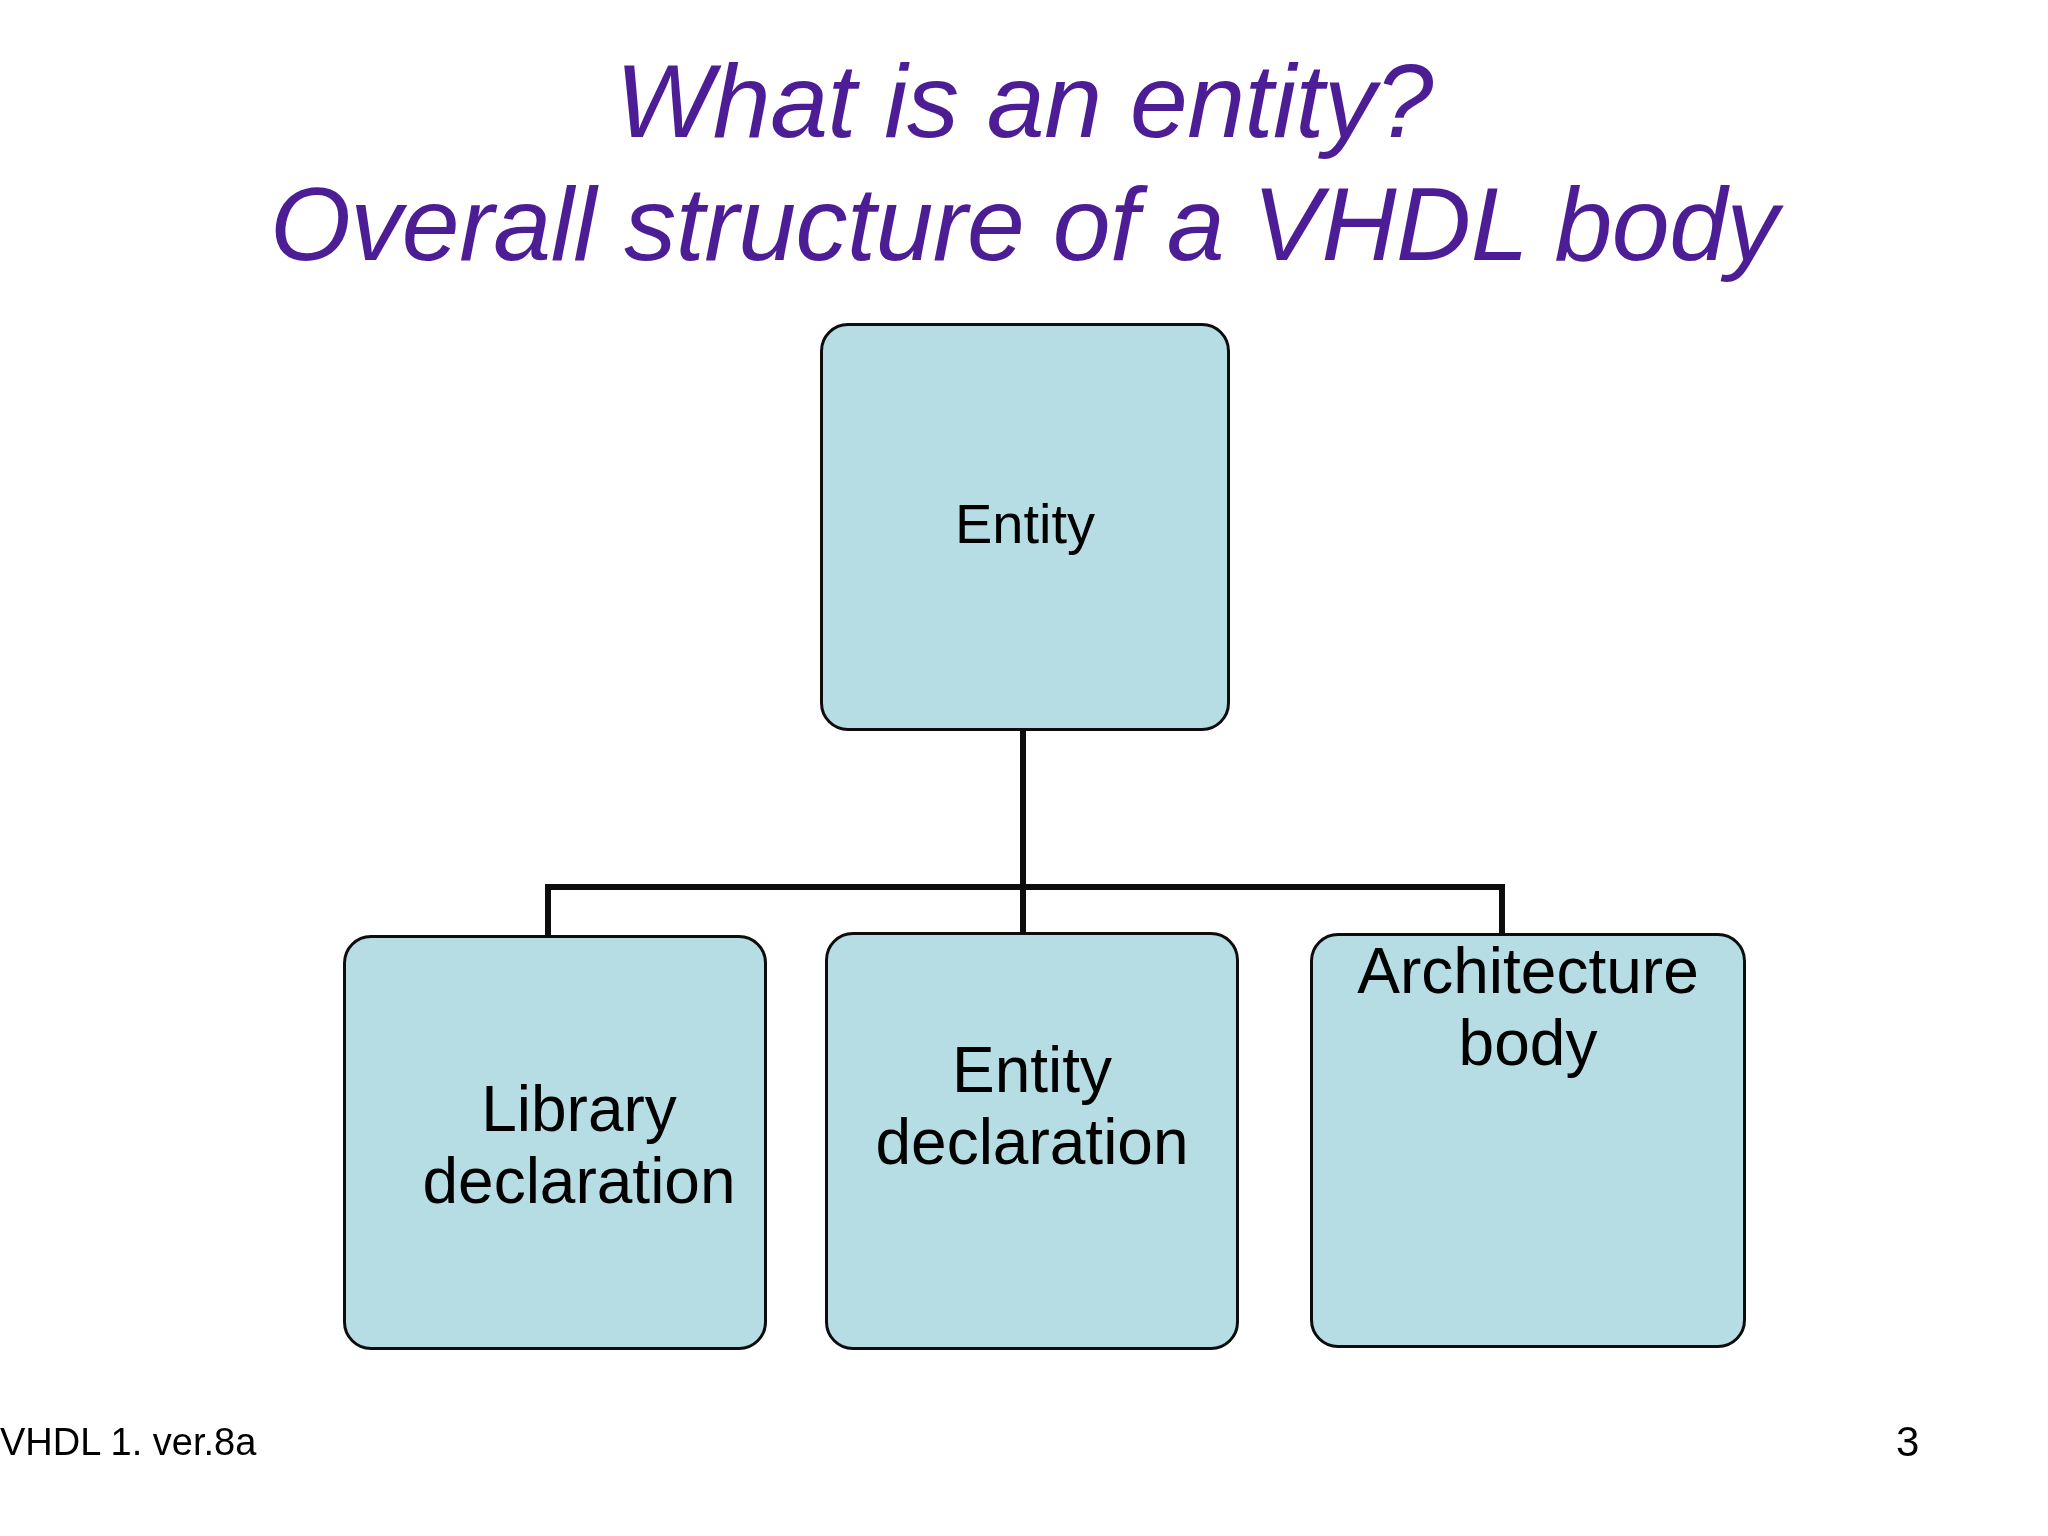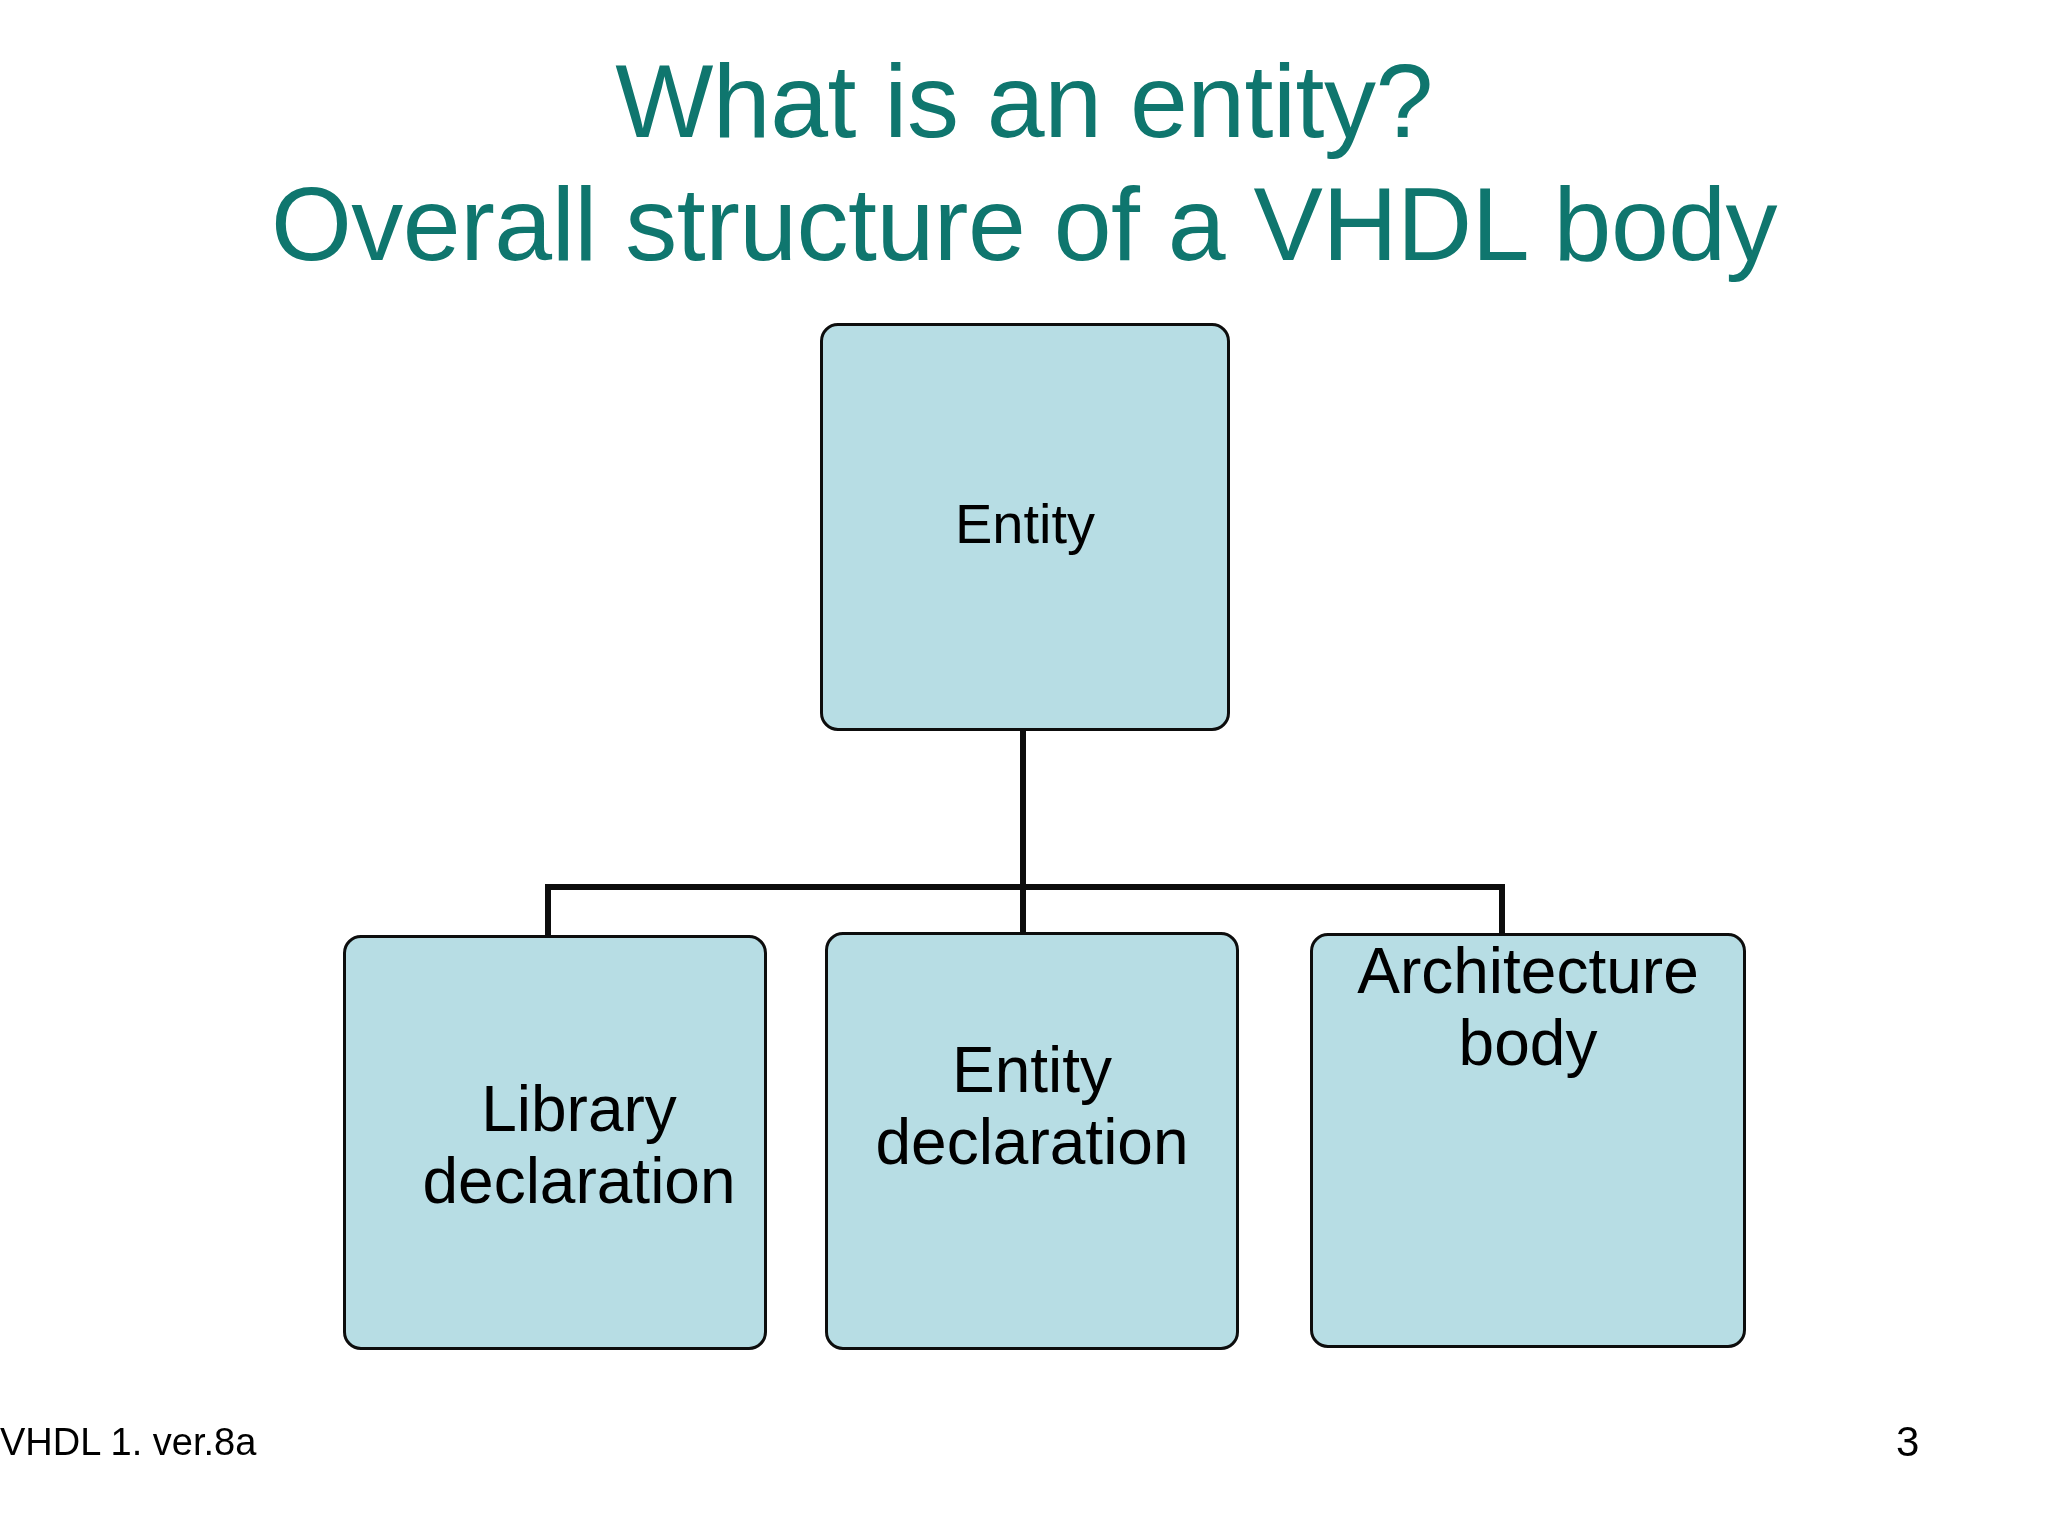--- a/index.html
+++ b/index.html
@@ -33,40 +33,41 @@
     width: 2048px;
     text-align: center;
     line-height: 1.18;
   }
   .title-line {
     display: block;
     font-family: "Liberation Sans", sans-serif;
     font-size: 104px;
     font-weight: 400;
     letter-spacing: -0.5px;
-    color: #0f766e;
+    color: #4c1d95;
+    font-style: italic;
   }
   .title-line-1 { }
   .title-line-2 { }
 
   
   #diagram {
     position: absolute;
     left: 0;
     top: 0;
     width: 2048px;
     height: 1536px;
   }
 
   .node {
     position: absolute;
     box-sizing: border-box;
     background: #b7dde4;
     border: 3px solid #0d0d0d;
-    border-radius: 18px;
+    border-radius: 28px;
     display: flex;
     justify-content: center;
     text-align: center;
   }
   .node .node-label {
     display: block;
     font-family: "Liberation Sans", sans-serif;
     font-weight: 400;
     color: #000000;
     line-height: 1.12;

